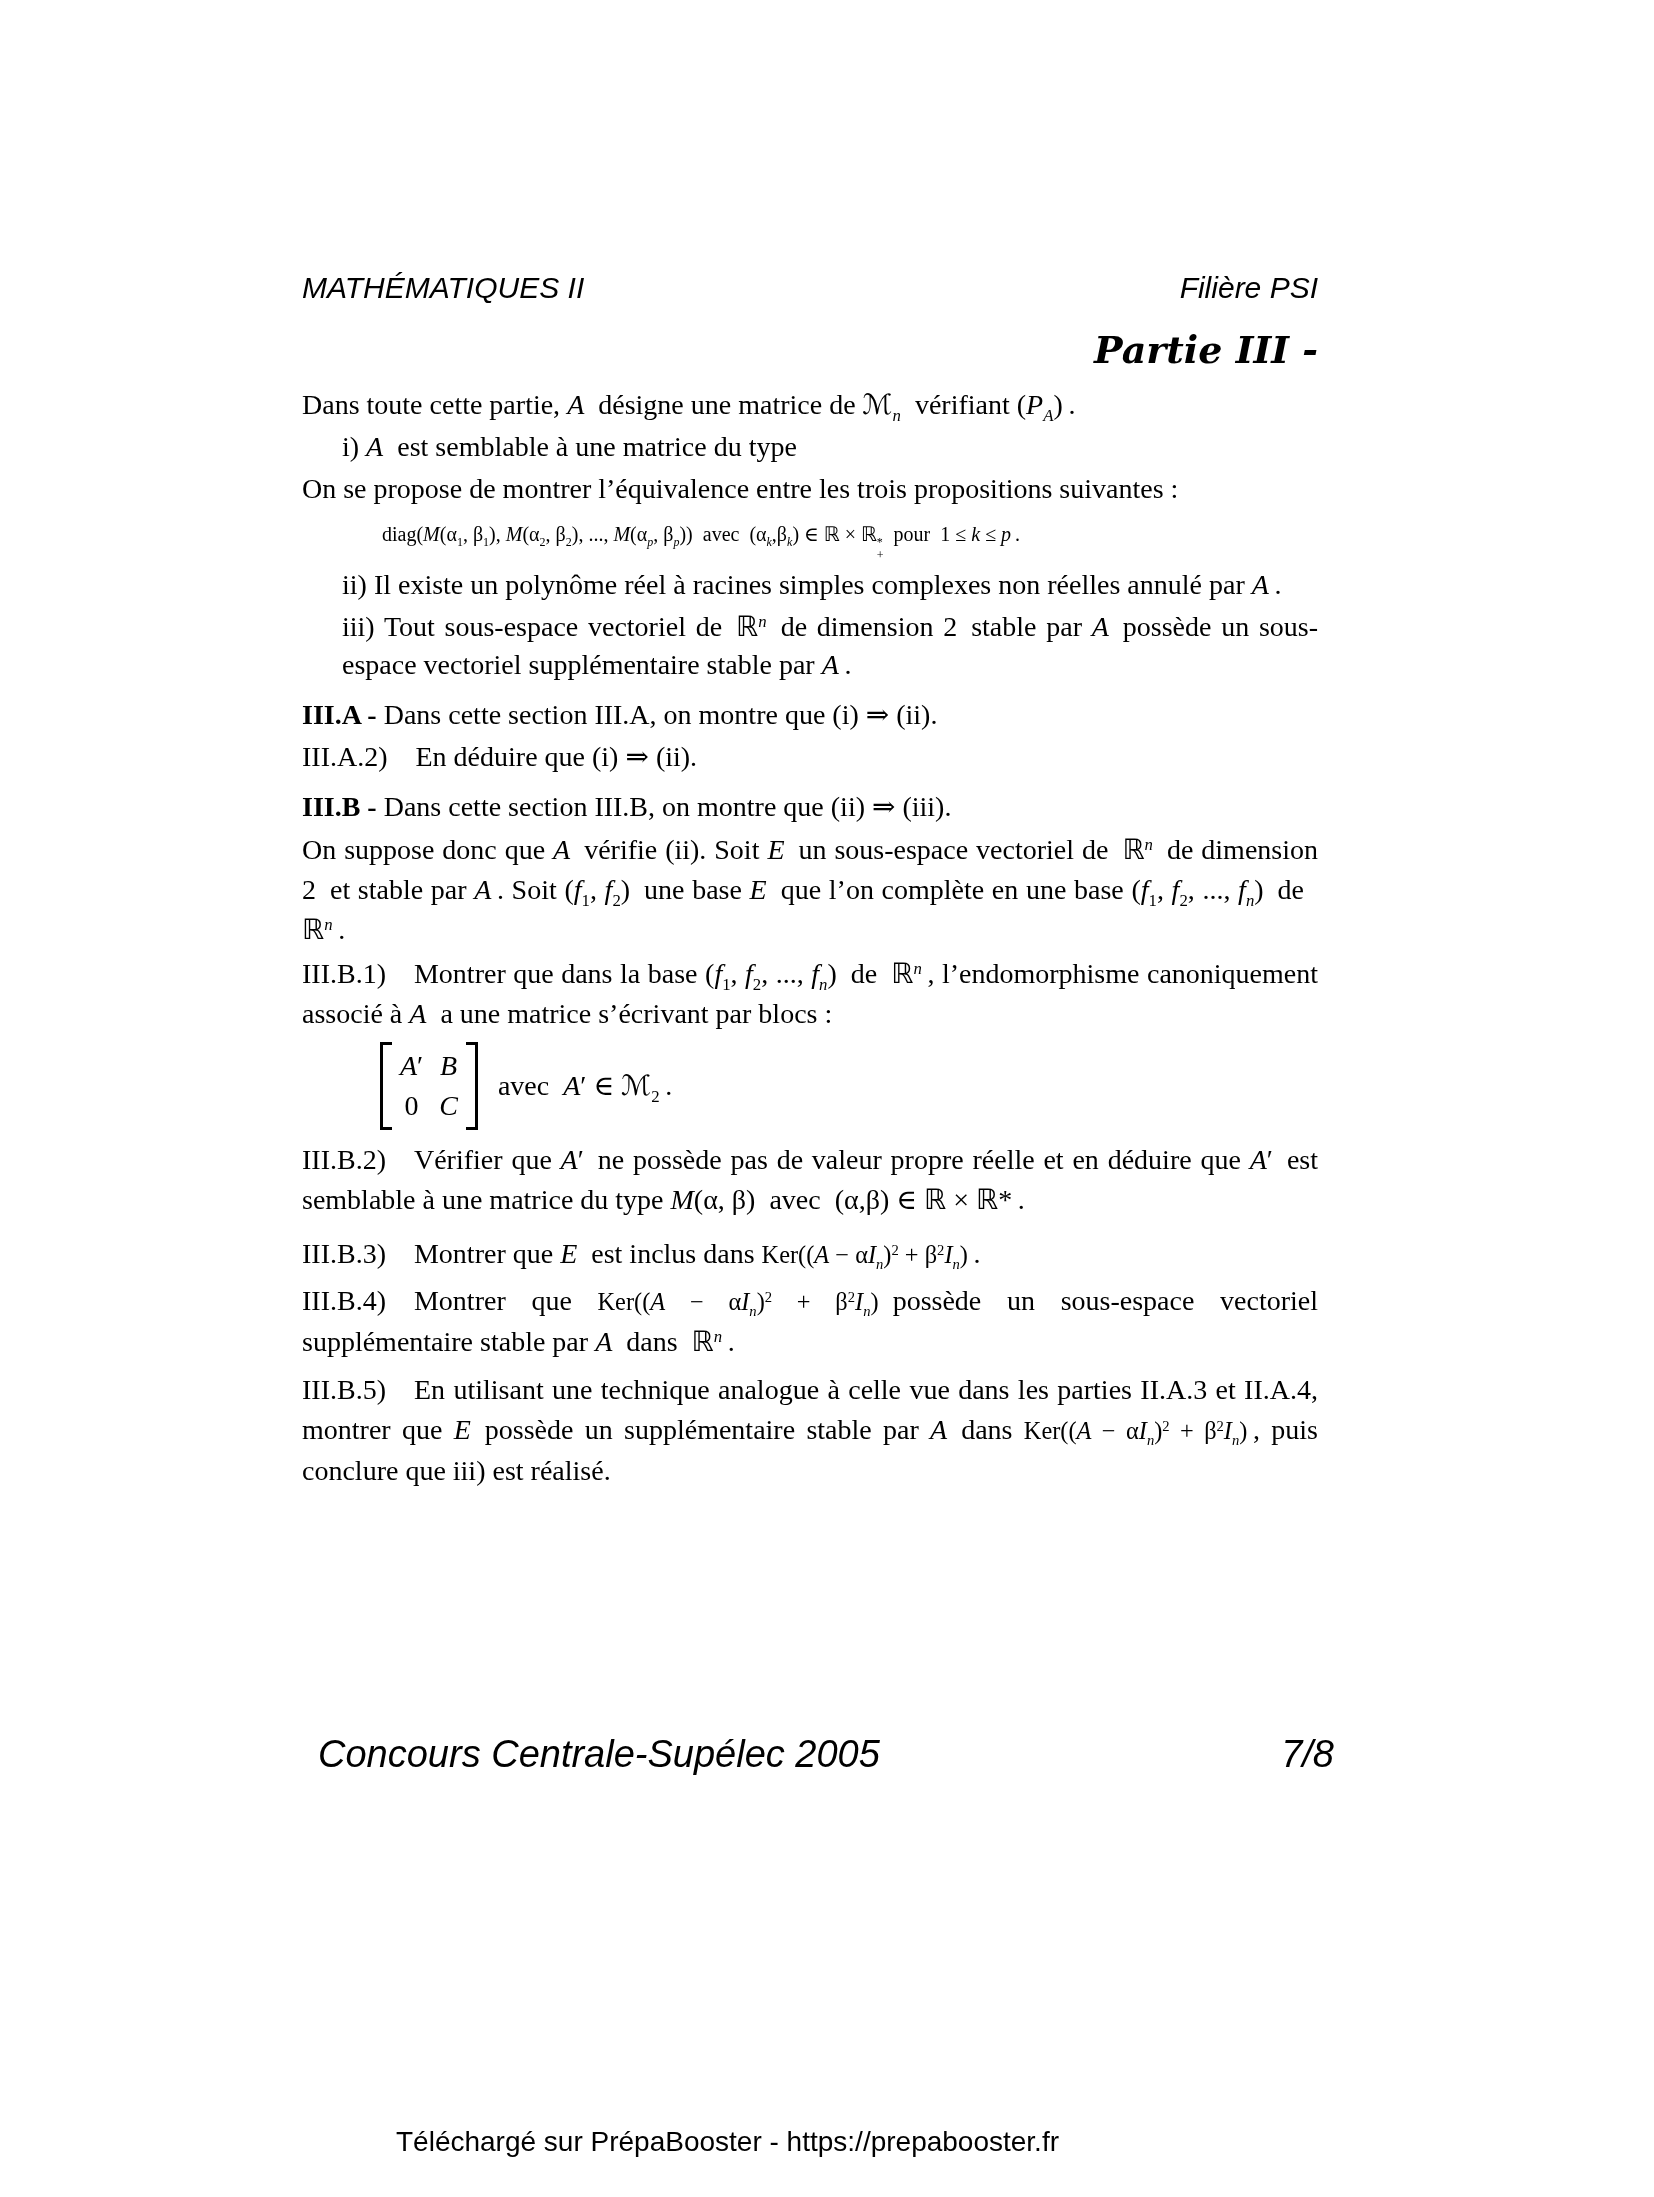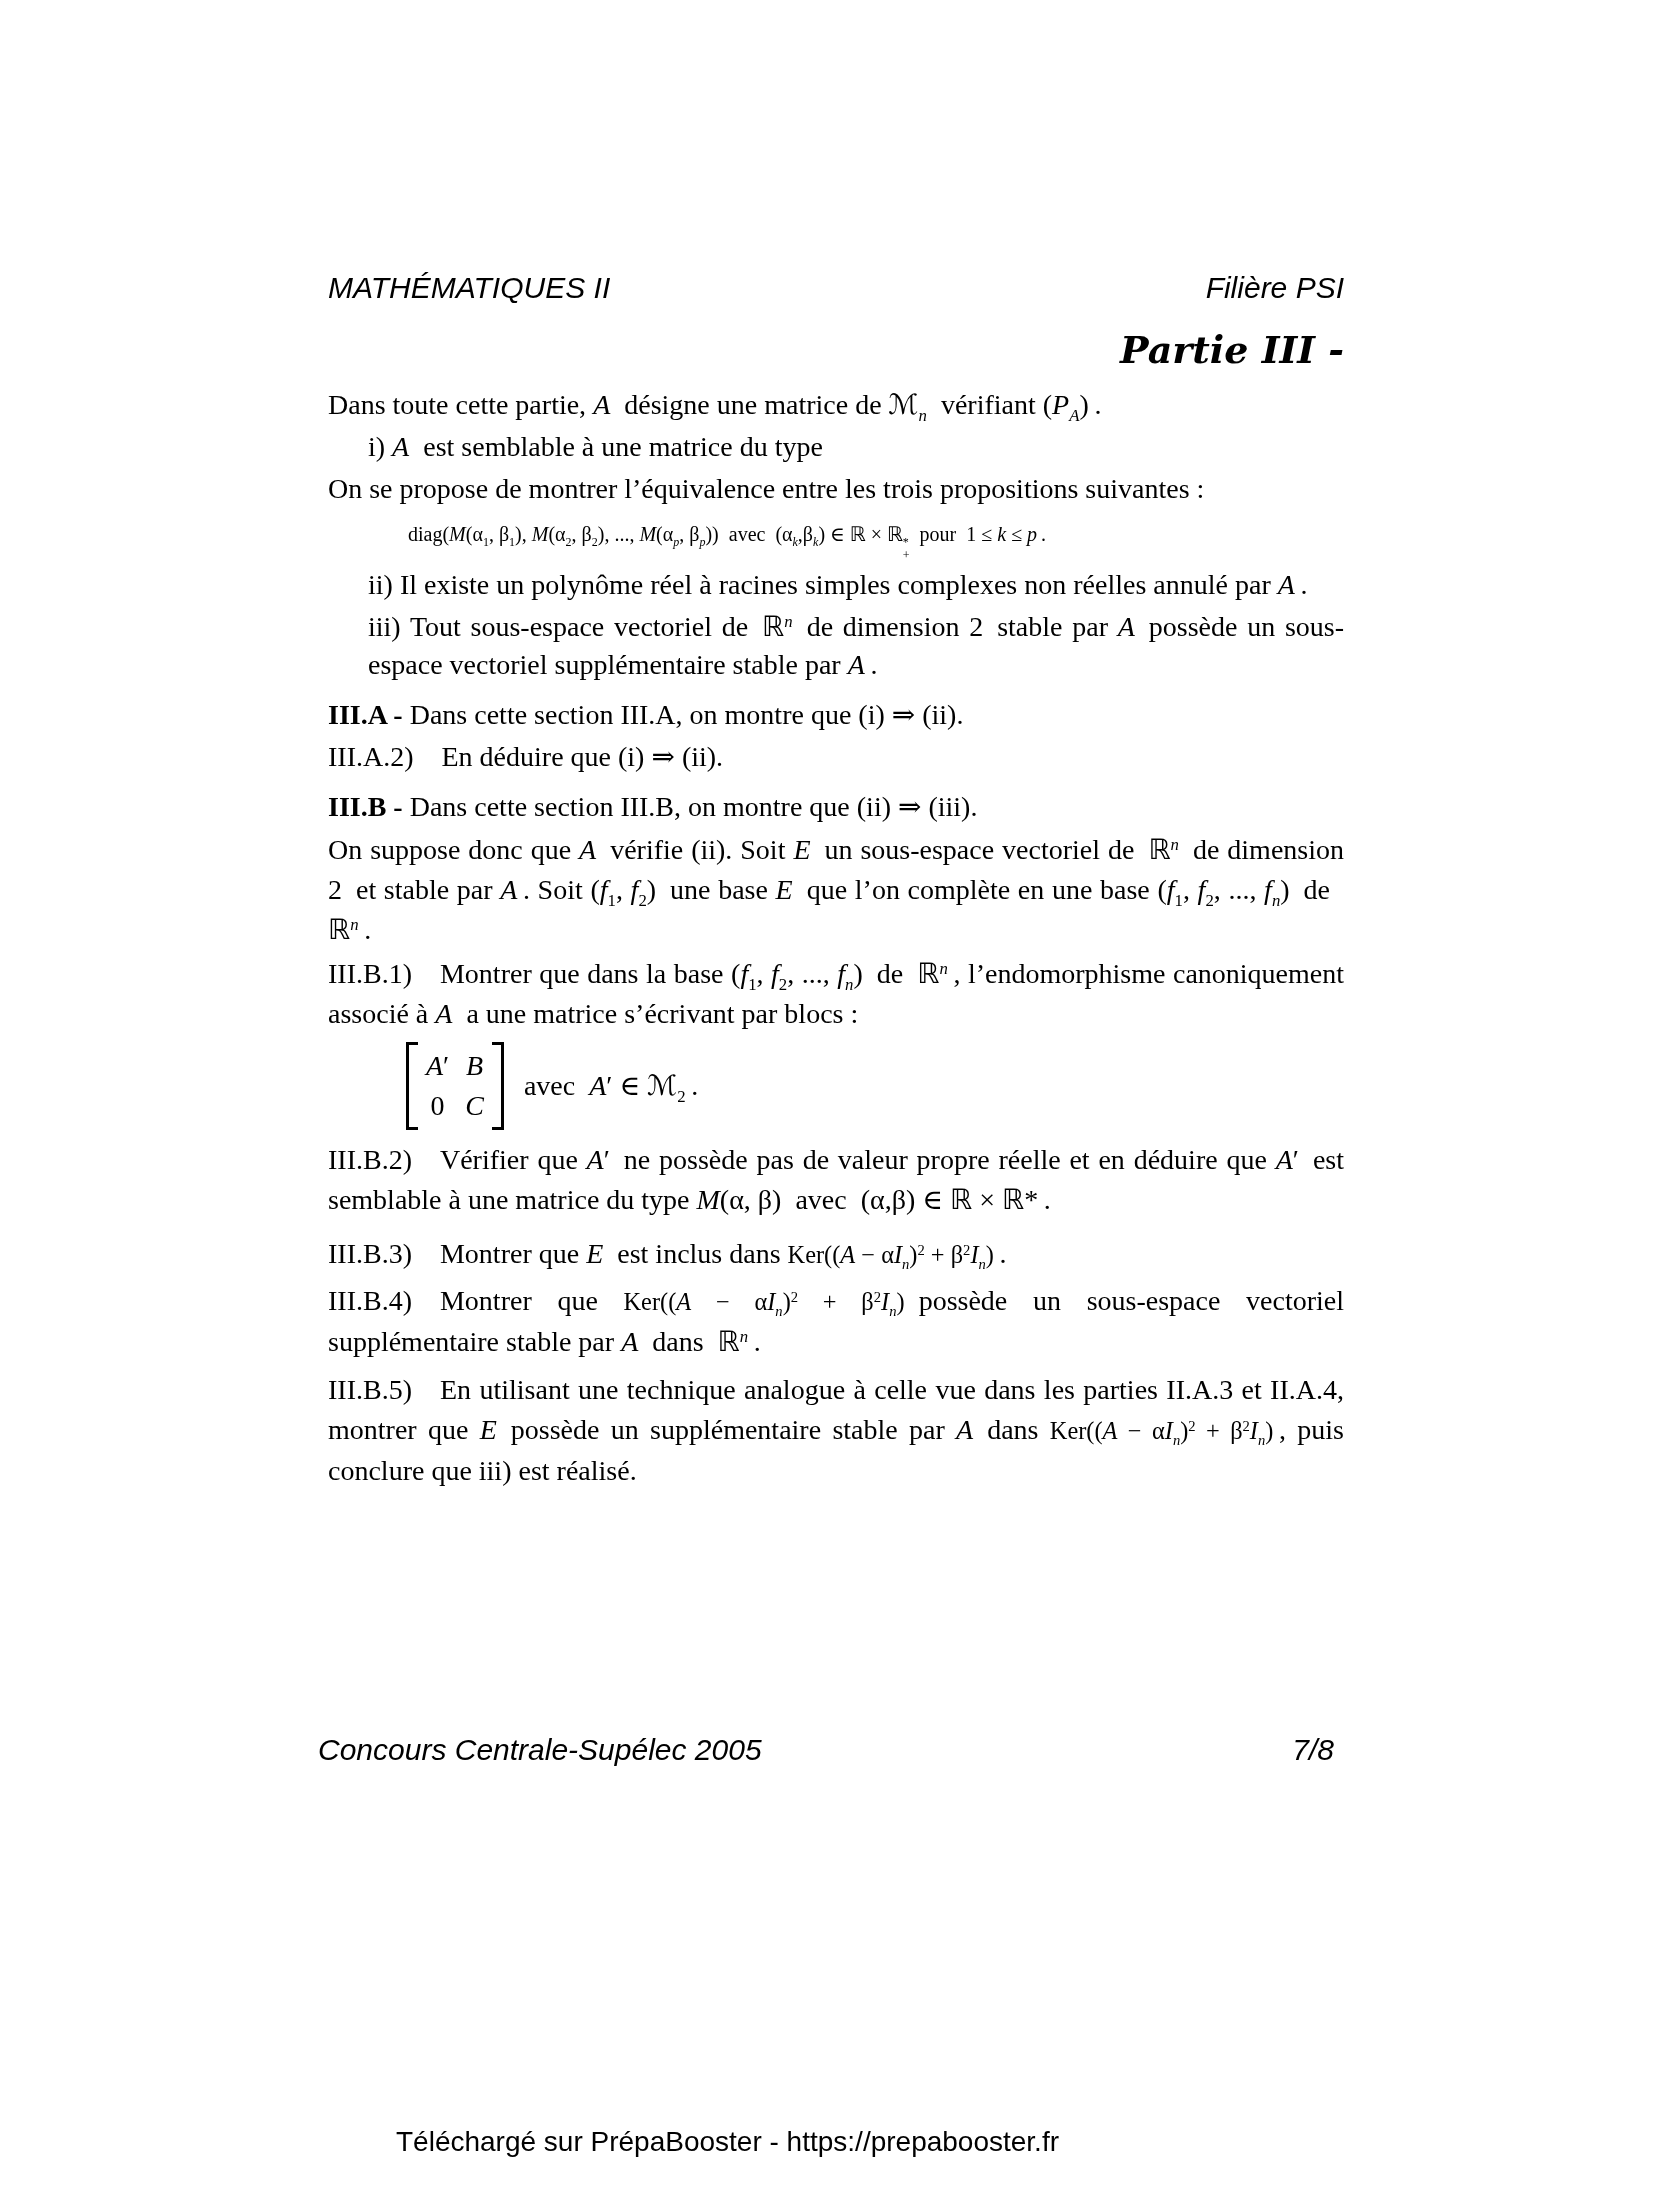--- a/index.html
+++ b/index.html
@@ -3,21 +3,21 @@
 <meta charset="utf-8">
 <style>
   html,body { margin:0; padding:0; }
   body {
     width:1654px; height:2197px;
     background:#ffffff; color:#000000;
     font-family:"Liberation Serif","DejaVu Serif",serif;
     position:relative;
     -webkit-font-smoothing:antialiased;
   }
-  .doc { position:absolute; left:328px; top:0; width:1016px; }
+  .doc { position:absolute; left:302px; top:0; width:1016px; }
   .page-header {
     display:flex; justify-content:space-between; align-items:baseline;
     margin-top:272px;
     font-family:"Liberation Sans",sans-serif; font-style:italic; font-size:30px; line-height:32px;
   }
   .section-title {
     text-align:right; margin-top:24px;
     font-family:"DejaVu Serif",serif; font-weight:bold; font-style:italic;
     font-size:38px; line-height:44px;
   }
@@ -52,21 +52,21 @@
   .br.right { border-left:none; }
   .m-grid {
     display:grid; grid-template-columns:auto auto;
     column-gap:16px; padding:4px 8px;
     text-align:center; line-height:40px;
   }
   .m-cap { margin-left:20px; }
   .page-footer {
     position:absolute; left:318px; width:1016px; top:1733px;
     display:flex; justify-content:space-between;
-    font-family:"Liberation Sans",sans-serif; font-style:italic; font-size:30px;
+    font-family:"Liberation Sans",sans-serif; font-style:italic; font-size:38px;
   }
   .download-note {
     position:absolute; left:0; width:1455px; top:2126px;
     text-align:center;
     font-family:"Liberation Sans",sans-serif; font-size:28px;
   }
 </style>
 </head>
 <body>
 

